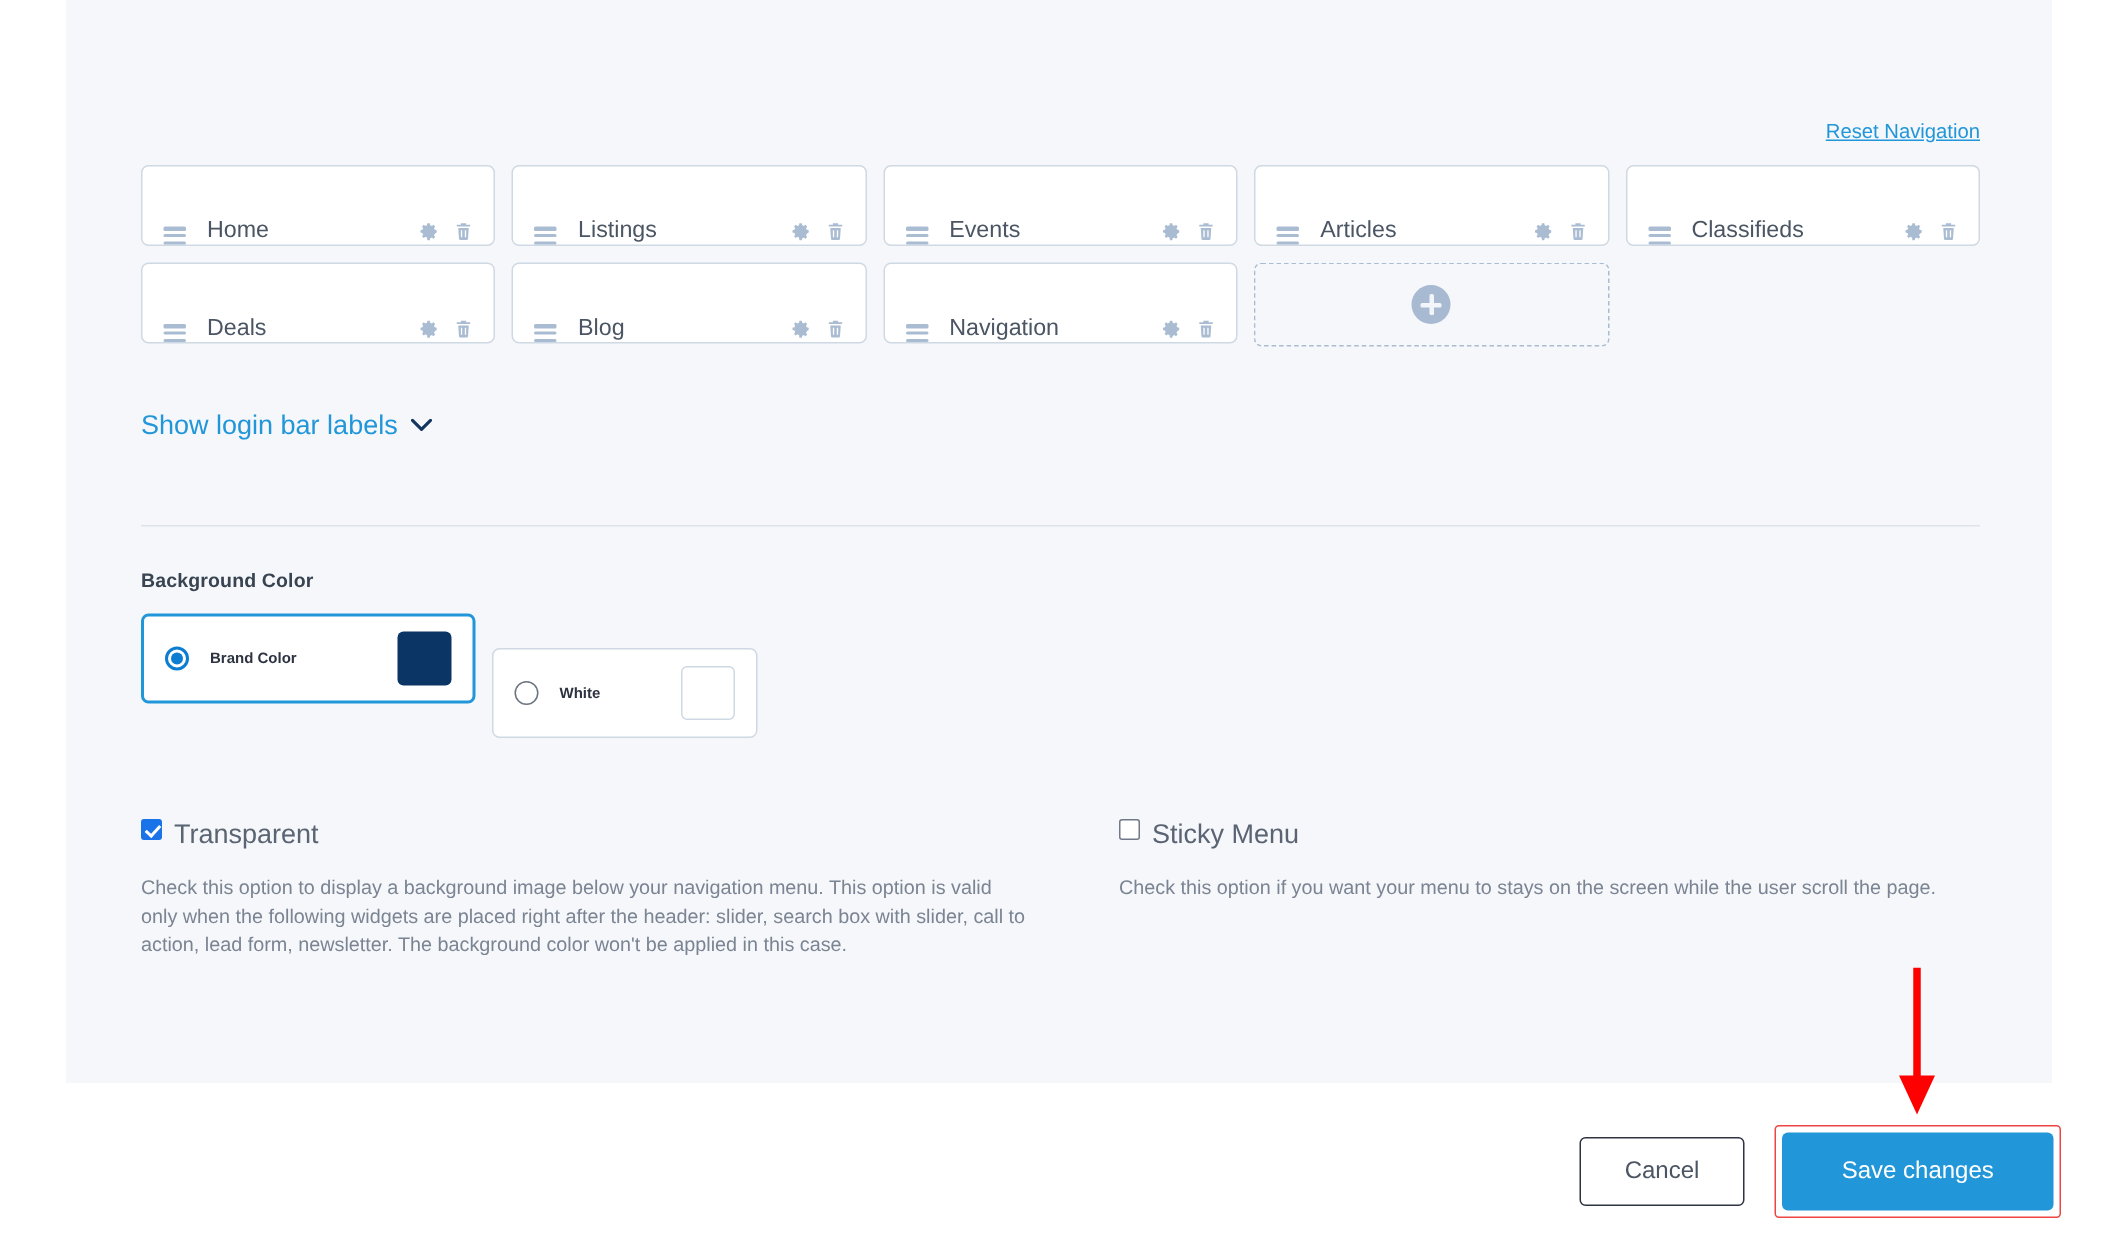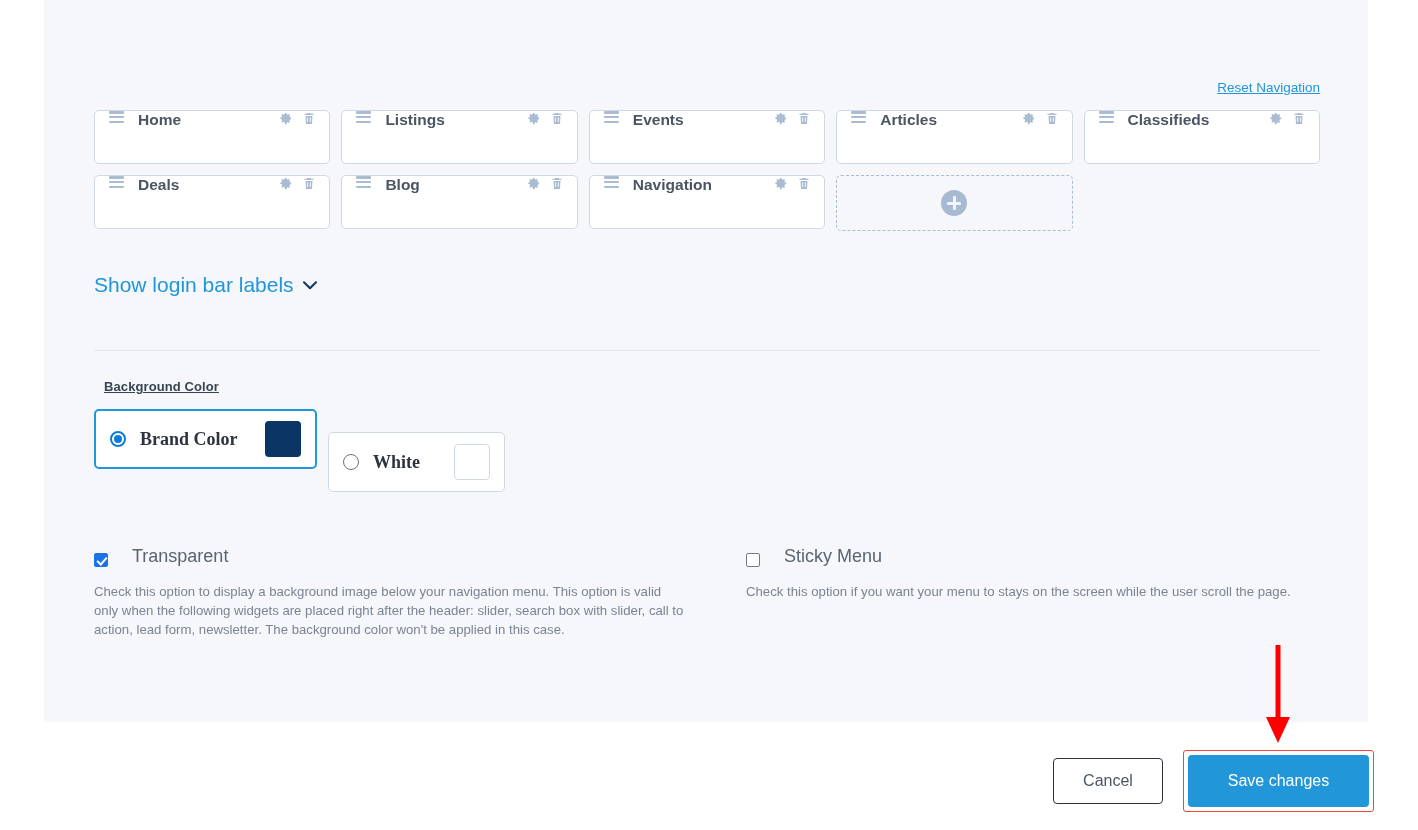--- a/index.html
+++ b/index.html
@@ -64,25 +64,24 @@
     grid-template-columns: repeat(5, 1fr);
     column-gap: 11px;
     row-gap: 11px;
   }
   .nav-card {
     height: 54px;
     background: #ffffff;
     border: 1px solid #cfd9e3;
     border-radius: 5px;
     display: flex;
-    align-items: flex-start;
+    align-items: flex-end;
     padding: 0 12px 0 14px;
     box-sizing: border-box;
     cursor: pointer;
-    font-weight: bold;
   }
   .drag-handle {
     width: 15px;
     height: 12px;
     flex: 0 0 auto;
     display: flex;
     flex-direction: column;
     justify-content: space-between;
     cursor: grab;
   }
@@ -146,41 +145,41 @@
   .login-toggle {
     position: absolute;
     left: 0;
     top: 273px;
     display: flex;
     align-items: center;
     gap: 9px;
     cursor: pointer;
   }
   .login-toggle .txt {
-    font-size: 21px;
+    font-size: 18px;
     color: #2196d9;
   }
   .chev {
     width: 14px;
     height: 9px;
     display: block;
   }
 
   
   .divider {
     position: absolute;
     left: 0;
     top: 350px;
     width: 1226px;
     height: 1px;
     background: #dfe4ec;
   }
 
   
-  .bgcolor-label { top: 379px; left: 10px; text-decoration: underline; }
+  .bgcolor-label { top: 379px; left: 0; }
 
   .color-opts {
     position: absolute;
     left: 0;
     top: 409px;
     display: flex;
     gap: 11px;
   }
   .color-card {
     height: 60px;
@@ -213,26 +212,25 @@
   .radio.on::after {
     content: "";
     position: absolute;
     left: 50%; top: 50%;
     transform: translate(-50%, -50%);
     width: 8px; height: 8px;
     border-radius: 50%;
     background: #0b7ed4;
   }
   .color-name {
-    font-size: 18px;
+    font-size: 10px;
     font-weight: 700;
     color: #2d3340;
     margin-left: 14px;
     white-space: nowrap;
-    font-family: Liberation Serif, serif;
   }
   .swatch {
     width: 36px;
     height: 36px;
     border-radius: 4px;
     margin-left: auto;
     flex: 0 0 auto;
     cursor: pointer;
   }
   .swatch.brandsw { background: #0a3564; }
@@ -241,22 +239,22 @@
   
   .opt-col {
     position: absolute;
     top: 546px;
   }
   .opt-col.left  { left: 0;     width: 590px; }
   .opt-col.right { left: 652px; width: 570px; }
 
   .opt-head {
     display: flex;
-    align-items: flex-end;
-    gap: 24px;
+    align-items: flex-start;
+    gap: 8px;
     cursor: pointer;
   }
   .cbx {
     width: 14px;
     height: 14px;
     border-radius: 2px;
     box-sizing: border-box;
     flex: 0 0 auto;
     position: relative;
     cursor: pointer;

